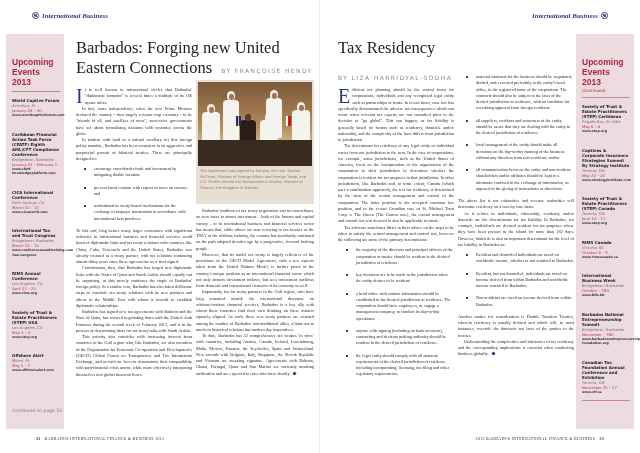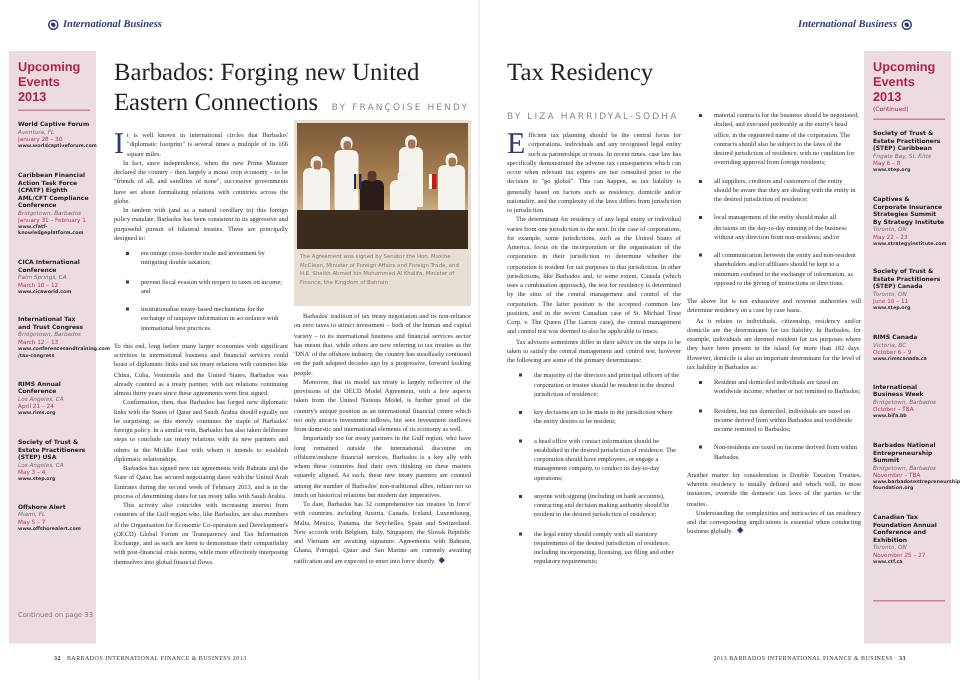--- a/index.html
+++ b/index.html
@@ -4,31 +4,31 @@
 <style>
   * { box-sizing: border-box; margin: 0; padding: 0; }
   html, body { width: 640px; height: 453px; overflow: hidden; background: #ffffff; }
   body { position: relative; font-family: "Liberation Serif", serif; color: #222; }
 
   .page { position: absolute; top: 0; height: 453px; width: 320px; background: #fff; }
   .page.left { left: 0; }
   .page.right { left: 320px; }
   .spine { position: absolute; left: 319px; top: 0; width: 2px; height: 453px; background: linear-gradient(90deg,#e8e8e8,#fafafa); }
 
-  .section-head { position: absolute; top: 12px; font-family: "Liberation Serif", serif; font-style: italic; font-weight: bold; font-size: 7px; color: #2a3a7a; display: flex; align-items: center; gap: 3px; }
+  .section-head { position: absolute; top: 12px; font-family: "Liberation Serif", serif; font-style: italic; font-weight: bold; font-size: 7px; color: #2a3a7a; display: flex; align-items: flex-start; gap: 3px; }
   .left .section-head { left: 32px; }
   .right .section-head { right: 32px; }
   .globe { width: 7px; height: 7px; border-radius: 50%; border: 1px solid #2a3a7a; position: relative; display: inline-block; }
   .globe::after { content: ""; position: absolute; left: 1px; top: 1px; width: 3px; height: 3px; background: #2a3a7a; border-radius: 1px 2px 1px 2px; }
 
   
   .sidebar { position: absolute; top: 34px; width: 58px; height: 395px; background: #ecdcdf; padding: 5px 4px 4px 6px; font-family: "DejaVu Sans", sans-serif; }
   .left .sidebar { left: 6px; }
   .right .sidebar { left: 256px; }
-  .sb-title { color: #b0244a; font-weight: bold; font-size: 8.5px; line-height: 10px; font-family: "Liberation Sans", sans-serif; }
+  .sb-title { color: #b0244a; font-weight: bold; font-size: 8.5px; line-height: 10px; font-family: "Liberation Sans", sans-serif; margin-top: 18px; }
   .sb-sub { color: #b0244a; font-size: 4px; margin-top: 1px; }
   .sb-rule { height: 1px; background: #c88697; margin: 4px 0 6px 0; }
   .ev { margin-bottom: 14px; }
   .ev-name { font-size: 4px; font-weight: bold; color: #222; line-height: 5px; }
   .ev-loc { font-size: 3.8px; font-style: italic; color: #7a6a70; line-height: 5px; }
   .ev-date { font-size: 3.8px; color: #c0305a; line-height: 5px; }
   .ev-url { font-size: 3.2px; font-weight: bold; color: #333; line-height: 4.5px; }
   .sb-cont { font-size: 4.5px; color: #8a7a80; position: absolute; bottom: 16px; left: 6px; }
   .sb-endrule { position: absolute; bottom: 28px; left: 6px; right: 4px; height: 1px; background: #c88697; }
 

